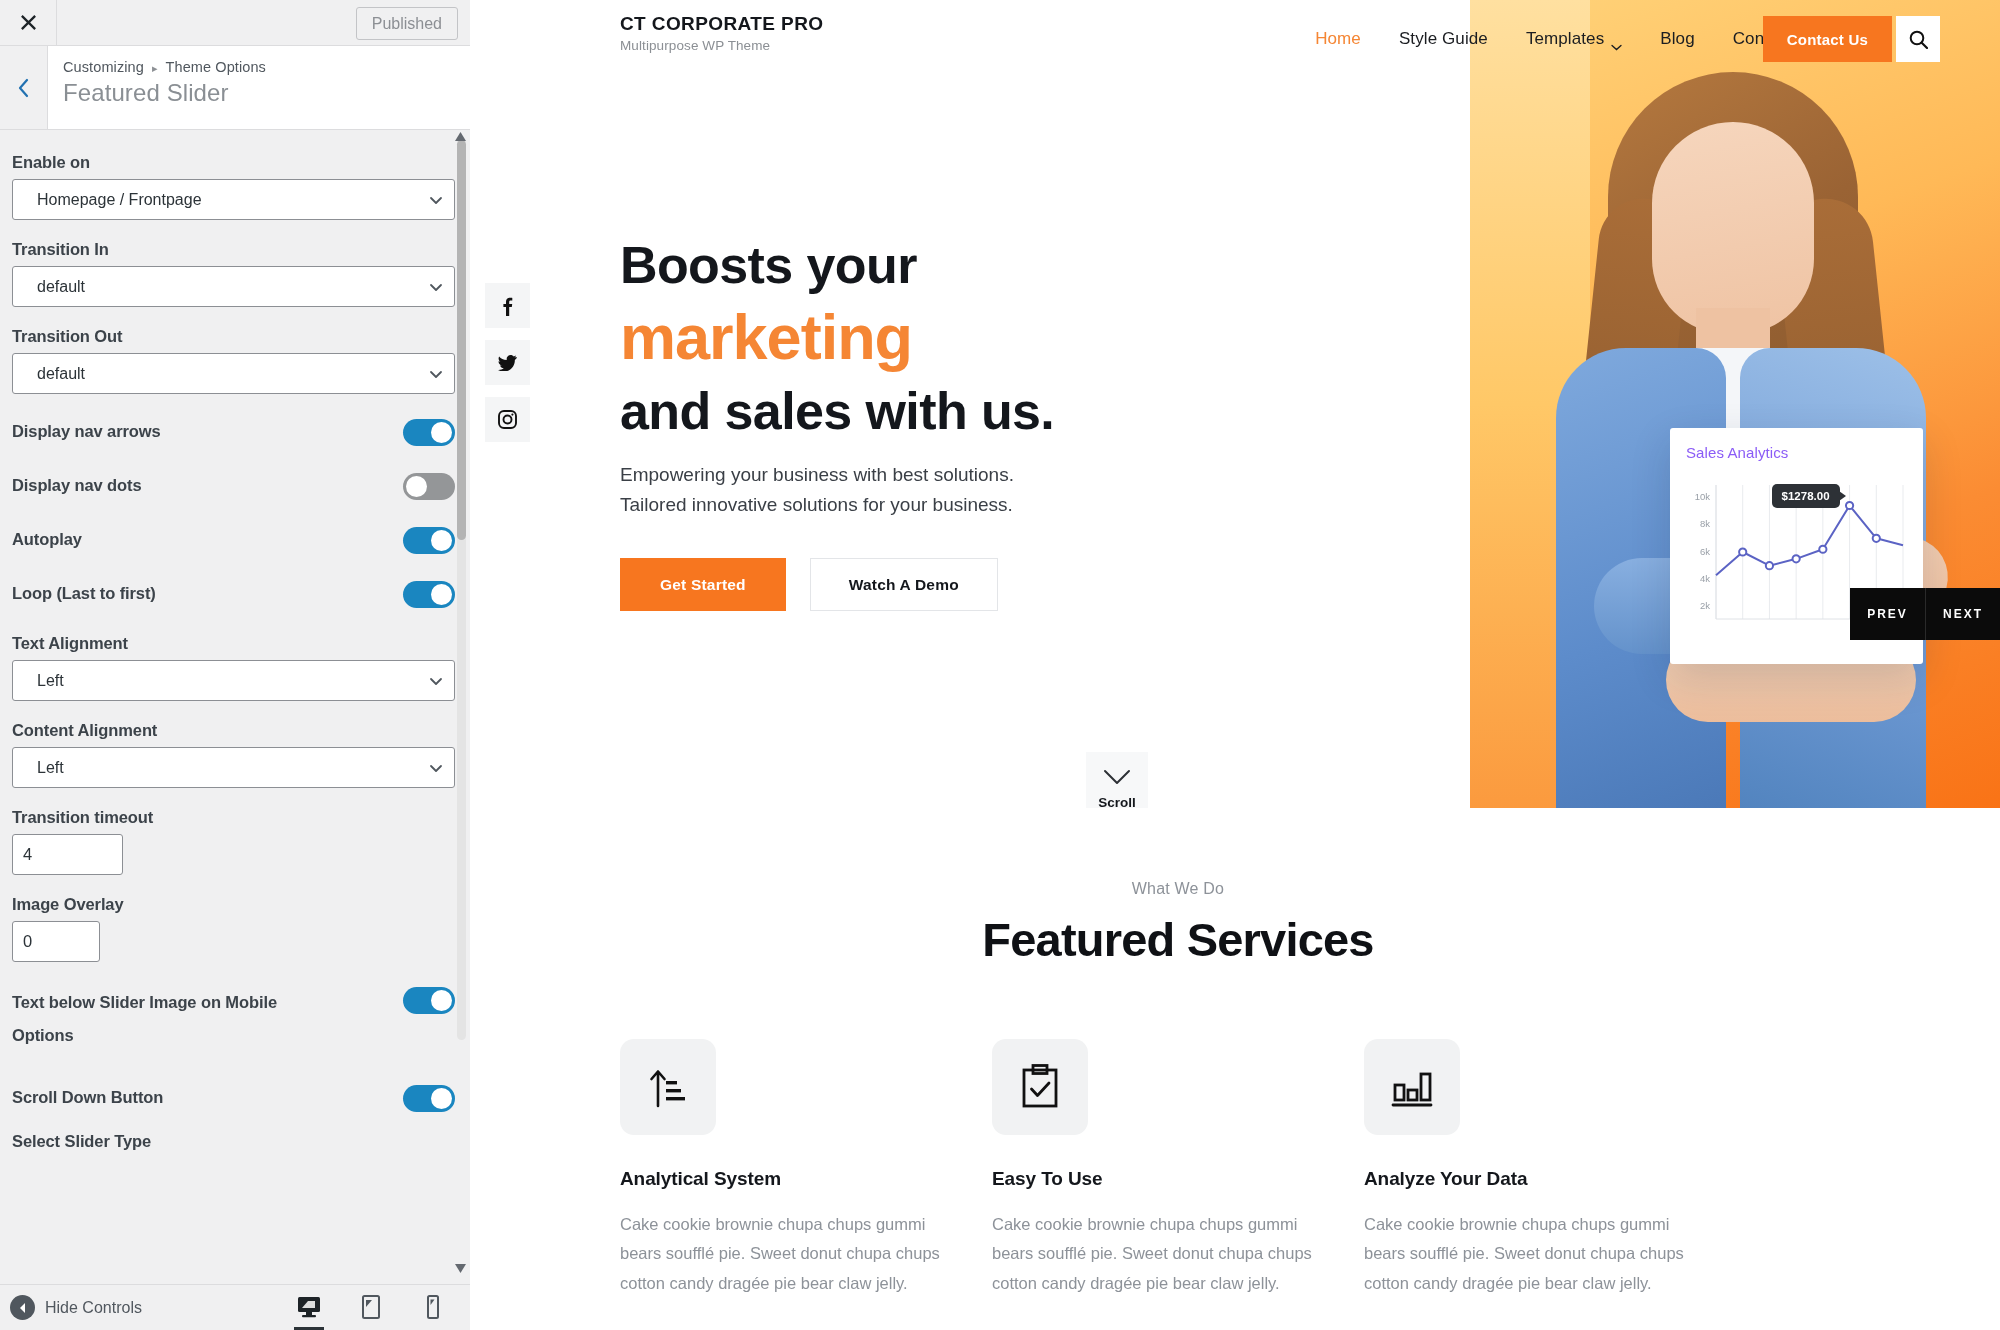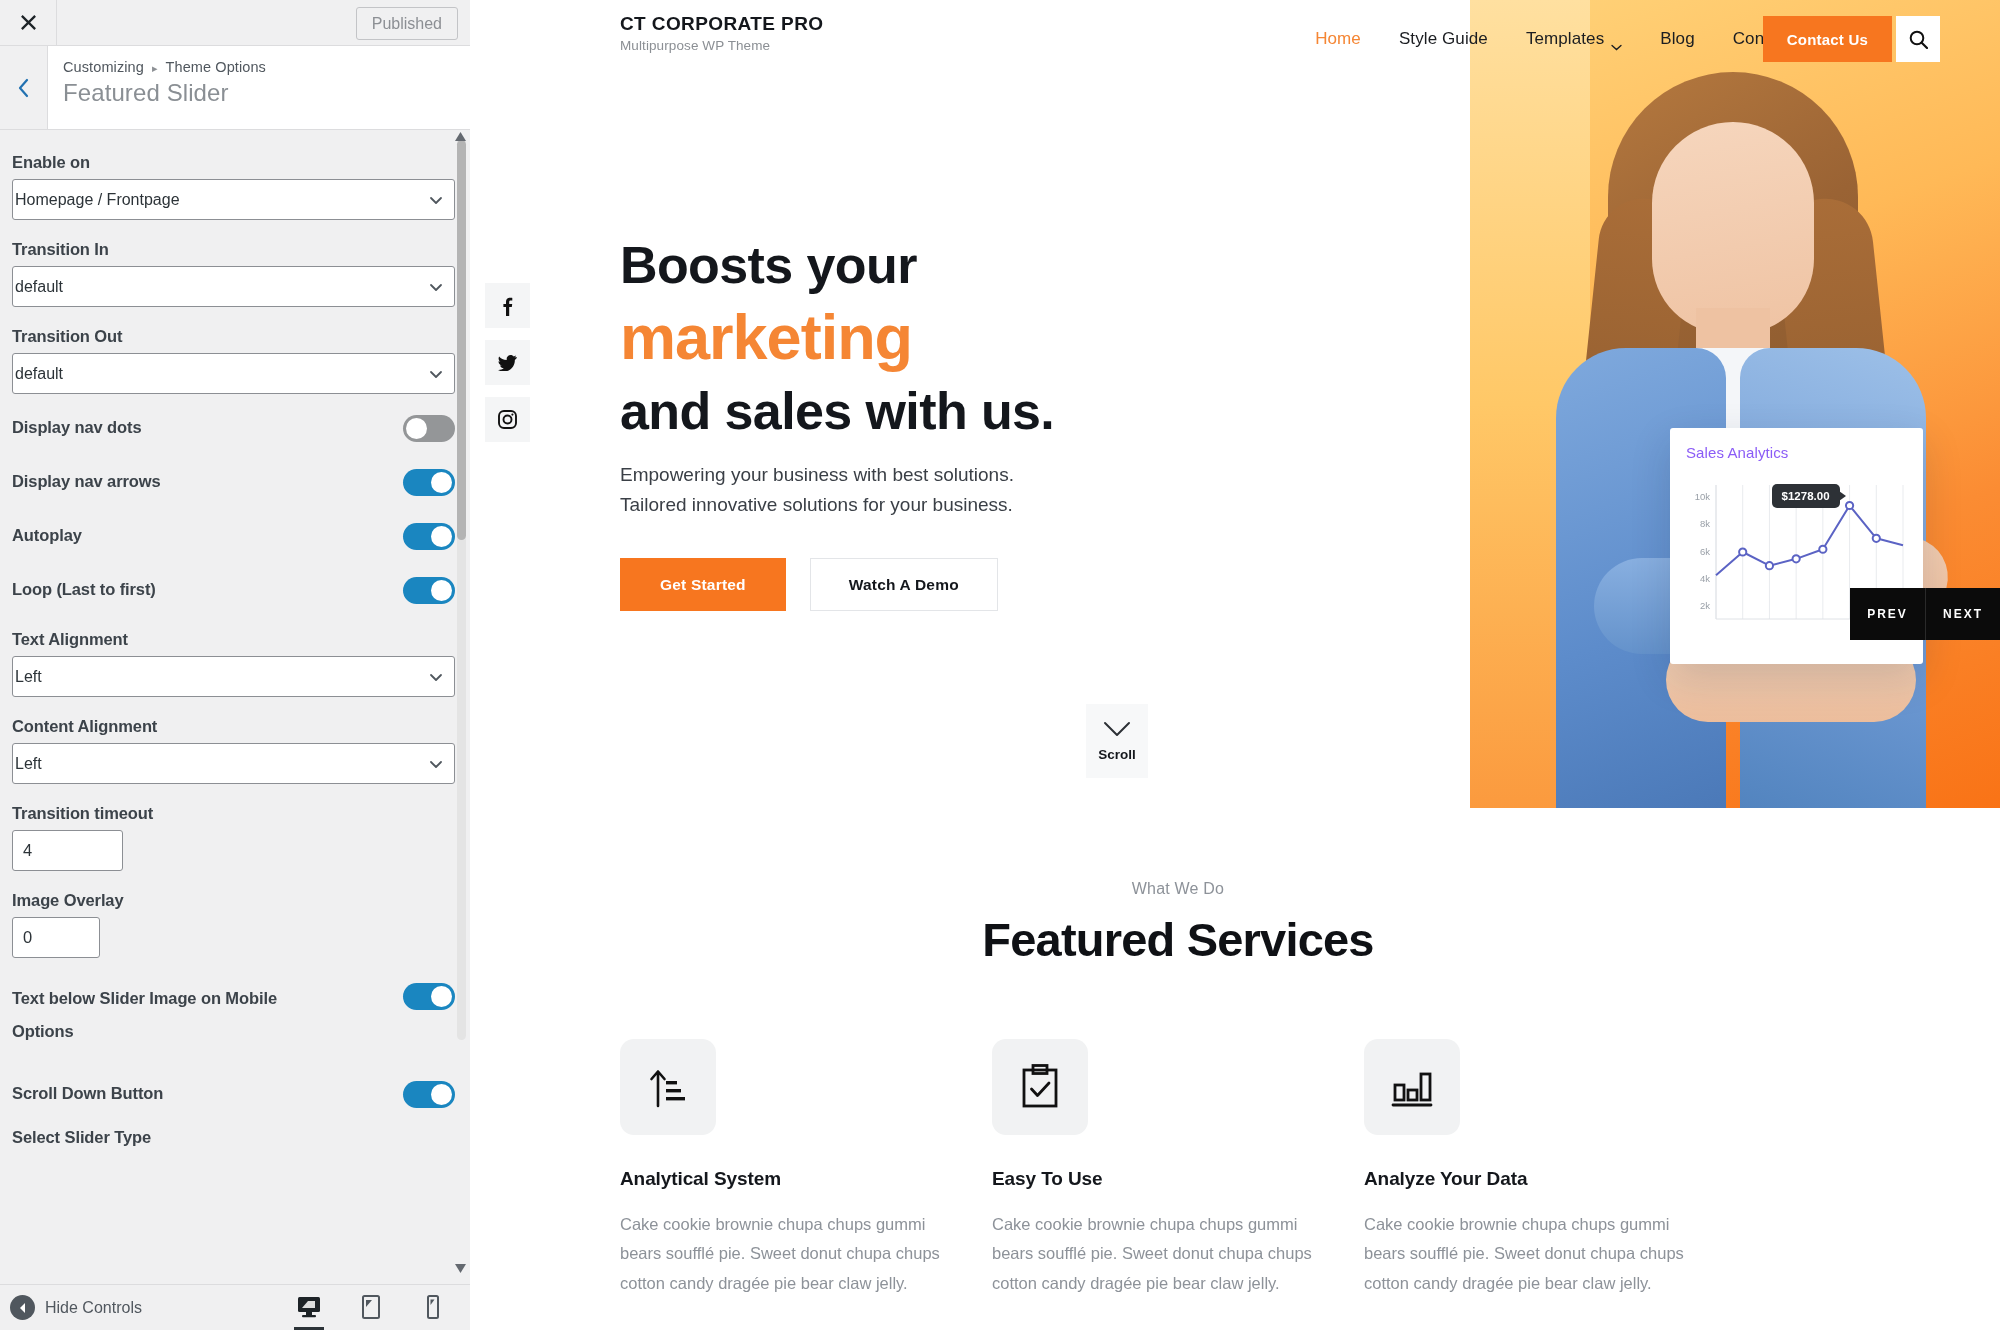--- a/index.html
+++ b/index.html
@@ -27,21 +27,21 @@
   .cz-titles { padding: 13px 0 0 15px; }
   .cz-breadcrumb { font-size: 14.5px; color: #50575e; letter-spacing: .1px; }
   .cz-breadcrumb .sep { color: #8c8f94; margin: 0 4px; font-size: 11px; }
   .cz-panel-title { font-size: 24px; color: #8a8f94; font-weight: 400; margin-top: 4px; letter-spacing: .1px; }
 
   .cz-body { position: absolute; top: 131px; bottom: 46px; left: 0; right: 0; overflow: hidden;
              padding: 22px 15px 0 12px; background: #f0f0f1; }
   .cz-field { margin-bottom: 20px; }
   .cz-label { font-size: 16.5px; color: #3c434a; font-weight: 700; margin-bottom: 7px; display: block; letter-spacing: -.1px; }
   .cz-select { position: relative; width: 100%; height: 41px; background: #fff; border: 1px solid #8c8f94;
-               border-radius: 3px; display: flex; align-items: center; padding: 0 34px 0 2px;
+               border-radius: 3px; display: flex; align-items: center; padding: 0 34px 0 24px;
                font-size: 16px; color: #2c3338; cursor: pointer; }
   .cz-select .chev { position: absolute; right: 10px; top: 50%; transform: translateY(-50%); }
   .cz-select .chev svg { width: 16px; height: 16px; display: block; }
   .cz-input { width: 111px; height: 41px; background: #fff; border: 1px solid #8c8f94; border-radius: 3px;
               font-size: 16.5px; color: #2c3338; padding: 0 10px; font-family: inherit; }
 
   .cz-toggle-row { display: flex; align-items: flex-start; justify-content: space-between; margin-bottom: 26px; min-height: 26px; }
   .cz-toggle-row .cz-label { margin-bottom: 0; padding-right: 18px; line-height: 26px; max-width: 300px; }
   .cz-switch { flex: 0 0 auto; width: 52px; height: 27px; border-radius: 14px; position: relative; cursor: pointer; margin-top: 1px; }
   .cz-switch.on { background: #1a86c0; }
@@ -117,21 +117,21 @@
   .hero-p { margin-top: 16px; font-size: 19px; line-height: 1.58; color: #3a3f46; }
   .hero-btns { margin-top: 38px; display: flex; gap: 24px; }
   .btn-primary { height: 53px; padding: 0 40px; background: #f7761f; color: #fff; font-size: 15.5px;
                  font-weight: 700; display: flex; align-items: center; cursor: pointer; letter-spacing: .2px; }
   .btn-ghost { height: 53px; padding: 0 38px; background: #fff; border: 1px solid #e3e5e8; color: #14171c;
                font-size: 15.5px; font-weight: 700; display: flex; align-items: center; cursor: pointer; letter-spacing: .2px; }
 
   .socials { position: absolute; left: 15px; top: 283px; display: flex; flex-direction: column; gap: 12px; }
   .social { width: 45px; height: 45px; background: #f4f5f6; display: flex; align-items: center; justify-content: center; cursor: pointer; }
 
-  .scroll-btn { position: absolute; left: 616px; top: 704px; width: 62px; height: 74px; background: #f7f8f9;
+  .scroll-btn { position: absolute; left: 616px; top: 752px; width: 62px; height: 74px; background: #f7f8f9;
                 display: flex; flex-direction: column; align-items: center; justify-content: center; gap: 9px; cursor: pointer; }
   .scroll-btn .lbl { font-size: 13.5px; font-weight: 700; color: #14171c; }
 
   .slider-nav { position: absolute; right: 0; bottom: 168px; display: flex; z-index: 30; }
   .slider-nav div { width: 75px; height: 52px; background: #0b0b0b; color: #fff; font-size: 12px;
                     font-weight: 700; letter-spacing: 2px; display: flex; align-items: center; justify-content: center; cursor: pointer; }
   .slider-nav div + div { border-left: 1px solid #2a2a2a; }
 
   
   .card { position: absolute; left: 1200px; top: 428px; width: 253px; height: 236px; background: #fff;
@@ -217,30 +217,30 @@
         <div class="cz-select">
           <span>default</span>
           <span class="chev">
               <svg viewBox="0 0 16 16">
                 <path d="M3 6 L8 11 L13 6" stroke="#50575e" stroke-width="1.8" fill="none" stroke-linecap="round" stroke-linejoin="round"></path>
               </svg>
             </span>
         </div>
       </div>
 
+      <div class="cz-toggle-row" style="margin-top:24px;">
+        <span class="cz-label">Display nav arrows</span>
+        <div class="cz-switch on">
+            <span class="knob"></span>
+          </div>
+      </div>
+
       <div class="cz-toggle-row">
         <span class="cz-label">Display nav dots</span>
         <div class="cz-switch off">
-            <span class="knob"></span>
-          </div>
-      </div>
-
-      <div class="cz-toggle-row" style="margin-top:24px;">
-        <span class="cz-label">Display nav arrows</span>
-        <div class="cz-switch on">
             <span class="knob"></span>
           </div>
       </div>
 
       <div class="cz-toggle-row">
         <span class="cz-label">Autoplay</span>
         <div class="cz-switch on">
             <span class="knob"></span>
           </div>
       </div>

